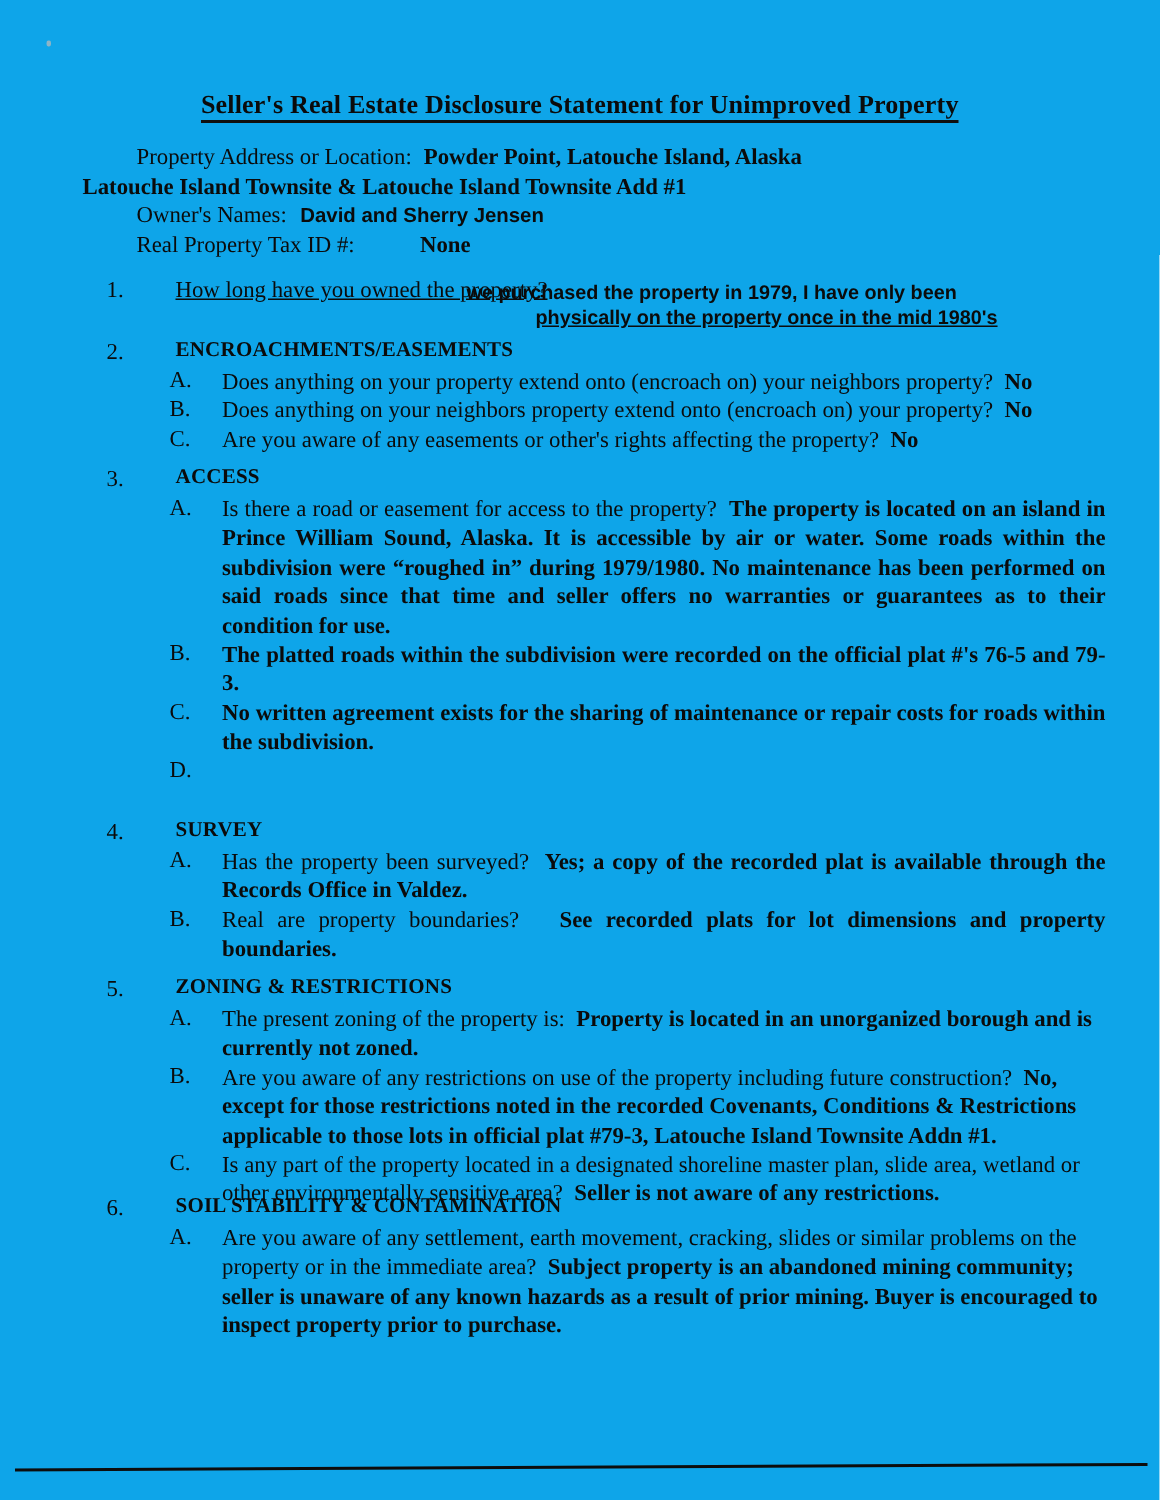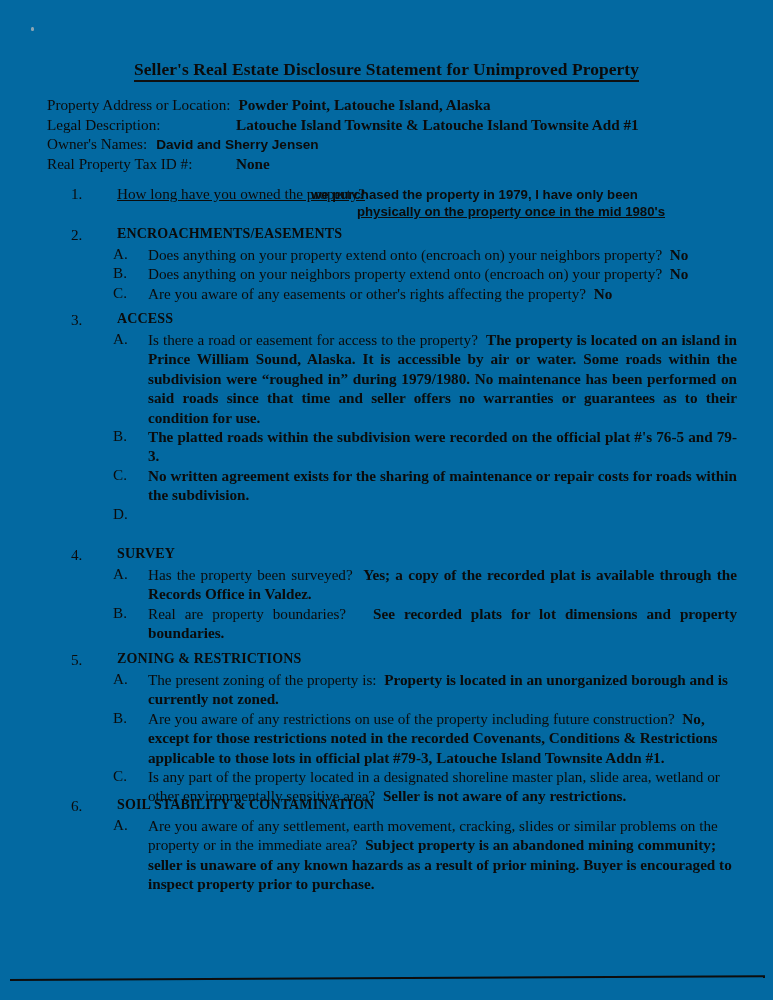--- a/index.html
+++ b/index.html
@@ -16,21 +16,21 @@
     font-family: "Liberation Serif", "DejaVu Serif", serif;
     color: #0b0b0b;
     -webkit-font-smoothing: none;
   }
 
   .page {
     position: absolute;
     left: 0; top: 0;
     width: 773px;
     height: 1000px;
-    background: #0369a1;
+    background: #0ea5e9;
   }
 
   
   .speck {
     position: absolute;
     left: 31px;
     top: 27px;
     width: 3px;
     height: 4px;
     background: #b9b9b9;
@@ -74,20 +74,21 @@
   }
   .hdr-row {
     display: flex;
     align-items: baseline;
     height: 19.5px;
     font-size: 15.2px;
   }
   .hdr-label {
     white-space: pre;
     font-weight: normal;
+    margin-left: 44px;
   }
   .hdr-label.w-fixed { width: 181px; }
   .hdr-value {
     font-weight: bold;
     white-space: pre;
     padding-left: 8px;
   }
   .hdr-value.sans {
     font-family: "Liberation Sans", "DejaVu Sans", sans-serif;
     font-weight: bold;
@@ -183,21 +184,20 @@
   </div>
 
   <div class="header-block">
 
     <div class="hdr-row">
       <span class="hdr-label">Property Address or Location:</span>
       <span class="hdr-value">Powder Point, Latouche Island, Alaska</span>
     </div>
 
     <div class="hdr-row">
-      <span class="hdr-label w-fixed">Legal Description:</span>
       <span class="hdr-value">Latouche Island Townsite &amp; Latouche Island Townsite Add #1</span>
     </div>
 
     <div class="hdr-row">
       <span class="hdr-label">Owner's Names:</span>
       <span class="hdr-value sans">David and Sherry Jensen</span>
     </div>
 
     <div class="hdr-row">
       <span class="hdr-label w-fixed">Real Property Tax ID #:</span>

